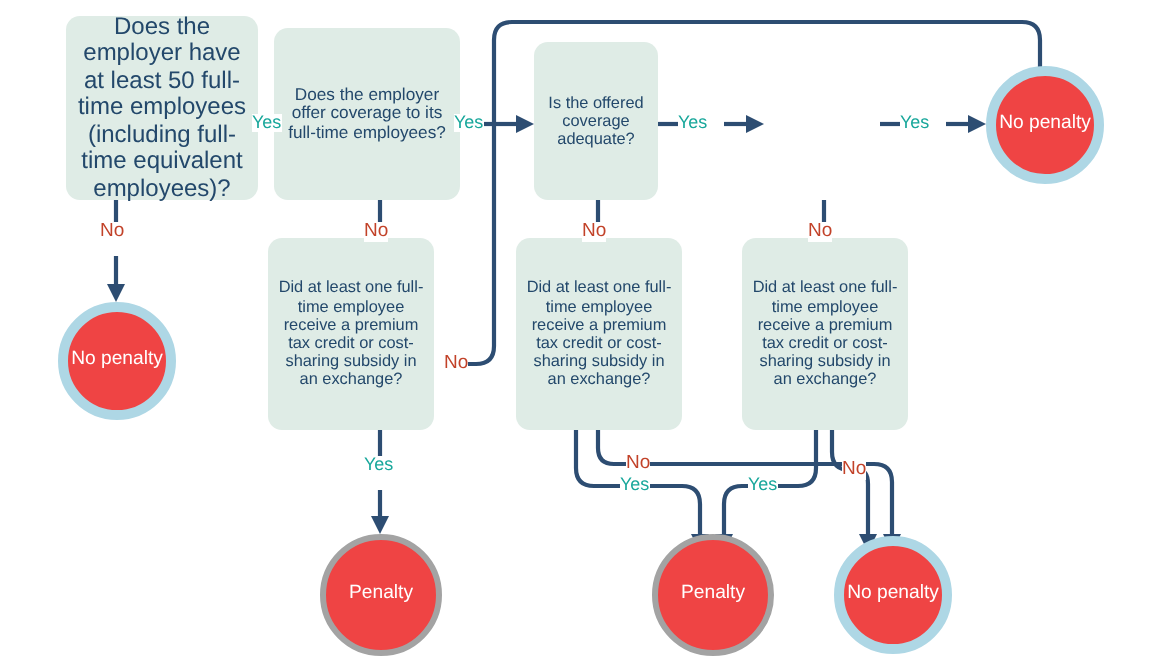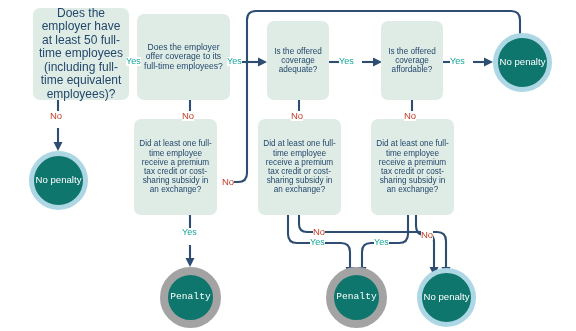--- a/index.html
+++ b/index.html
@@ -27,27 +27,27 @@
   }
   .qbox span{display:block;width:100%;}
 
   
   .circle{
     position:absolute;
     border-radius:50%;
     display:flex;align-items:center;justify-content:center;
     text-align:center;
     color:#ffffff;
-    background:#0f766e;
+    background:#ef4444;
     box-sizing:border-box;
     line-height:1.14;
     z-index:3;
   }
   .circle.nopen{border:5px solid #aed7e5;}
-  .circle.pen{border:8px solid #a3a3a3;font-family:Liberation Mono, monospace;}
+  .circle.pen{border:3px solid #a3a3a3;}
   .circle span{display:block;width:100%;}
 
   
   .lbl{
     position:absolute;
     font-weight:normal;
     z-index:4;
     background:#ffffff;
     line-height:1;
     white-space:nowrap;
@@ -124,23 +124,20 @@
   </div>
 
   <div class="qbox" style="left:267px;top:21px;width:62px;height:79px;font-size:8.2px;">
     <span>Is the offered coverage adequate?</span>
   </div>
 
   <div class="qbox" style="left:137px;top:14px;width:93px;height:86px;font-size:8.6px;">
     <span>Does the employer offer coverage to its full-time employees?</span>
   </div>
 
-  <div class="qbox" style="left:381px;top:21px;width:62px;height:79px;font-size:8.2px;">
-    <span>Is the offered coverage affordable?</span>
-  </div>
 
   <div class="qbox" style="left:134px;top:119px;width:83px;height:96px;font-size:8.2px;">
     <span>Did at least one full-time employee receive a premium tax credit or cost-sharing subsidy in an exchange?</span>
   </div>
 
   <div class="qbox" style="left:258px;top:119px;width:83px;height:96px;font-size:8.2px;">
     <span>Did at least one full-time employee receive a premium tax credit or cost-sharing subsidy in an exchange?</span>
   </div>
 
   <div class="qbox" style="left:371px;top:119px;width:83px;height:96px;font-size:8.2px;">

